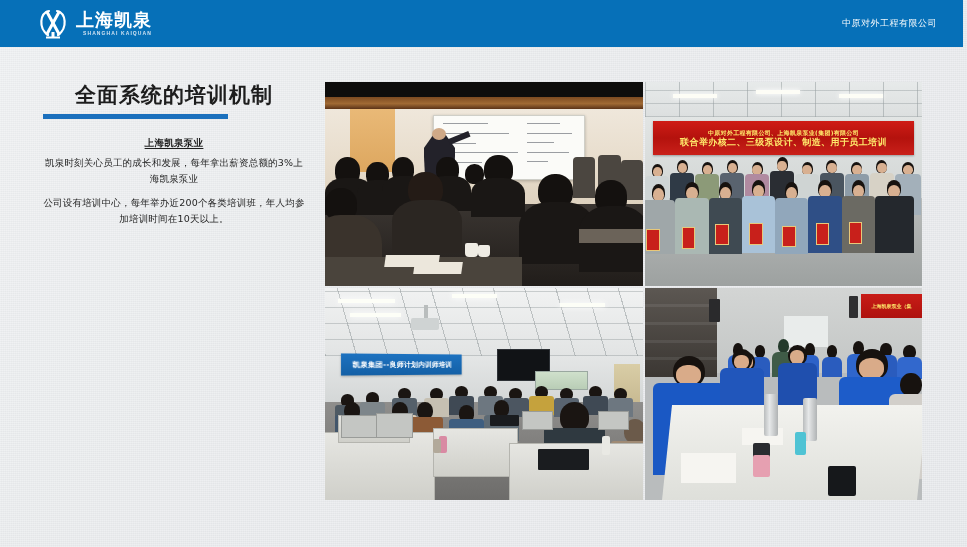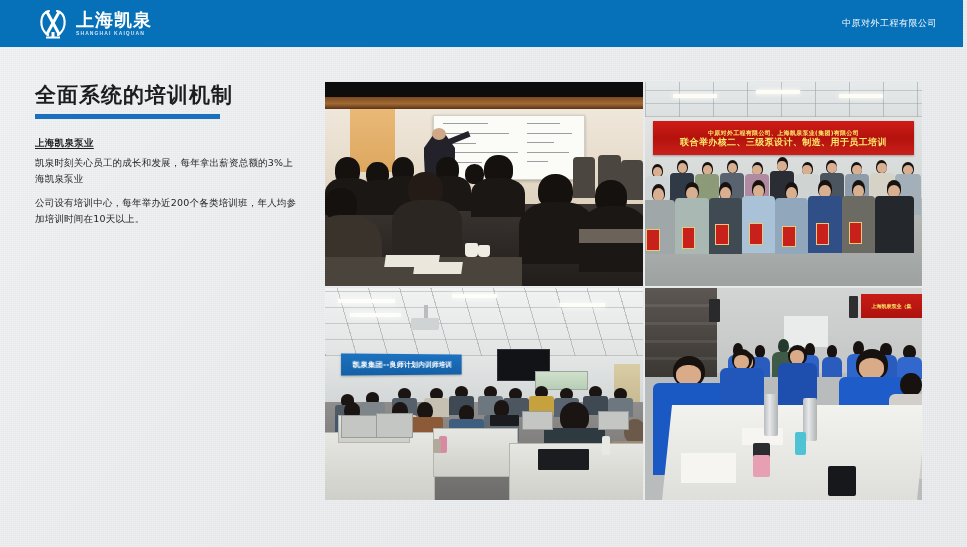--- a/index.html
+++ b/index.html
@@ -35,20 +35,21 @@
 
   
   .header-bar {
     position: absolute;
     left: 0;
     top: 0;
     width: 963px;
     height: 47px;
     background: #0670b8;
     z-index: 5;
+    text-align: right;
   }
   .logo-wrap {
     position: absolute;
     left: 36px;
     top: 8px;
     display: flex;
     align-items: center;
     gap: 6px;
   }
   .logo-mark {
@@ -86,24 +87,25 @@
     color: #ffffff;
     font-size: 9px;
     letter-spacing: 0.5px;
     opacity: 0.95;
     font-family: "DejaVu Sans", "Liberation Sans", sans-serif;
   }
 
   
   .left-col {
     position: absolute;
-    left: 35px;
+    left: 43px;
     top: 84px;
     width: 262px;
     z-index: 3;
+    text-align: center;
   }
   .page-title {
     font-size: 21px;
     font-weight: bold;
     color: #1d1d1d;
     letter-spacing: 1px;
     line-height: 1.1;
     font-family: "DejaVu Sans", "Liberation Sans", sans-serif;
     white-space: nowrap;
   }

